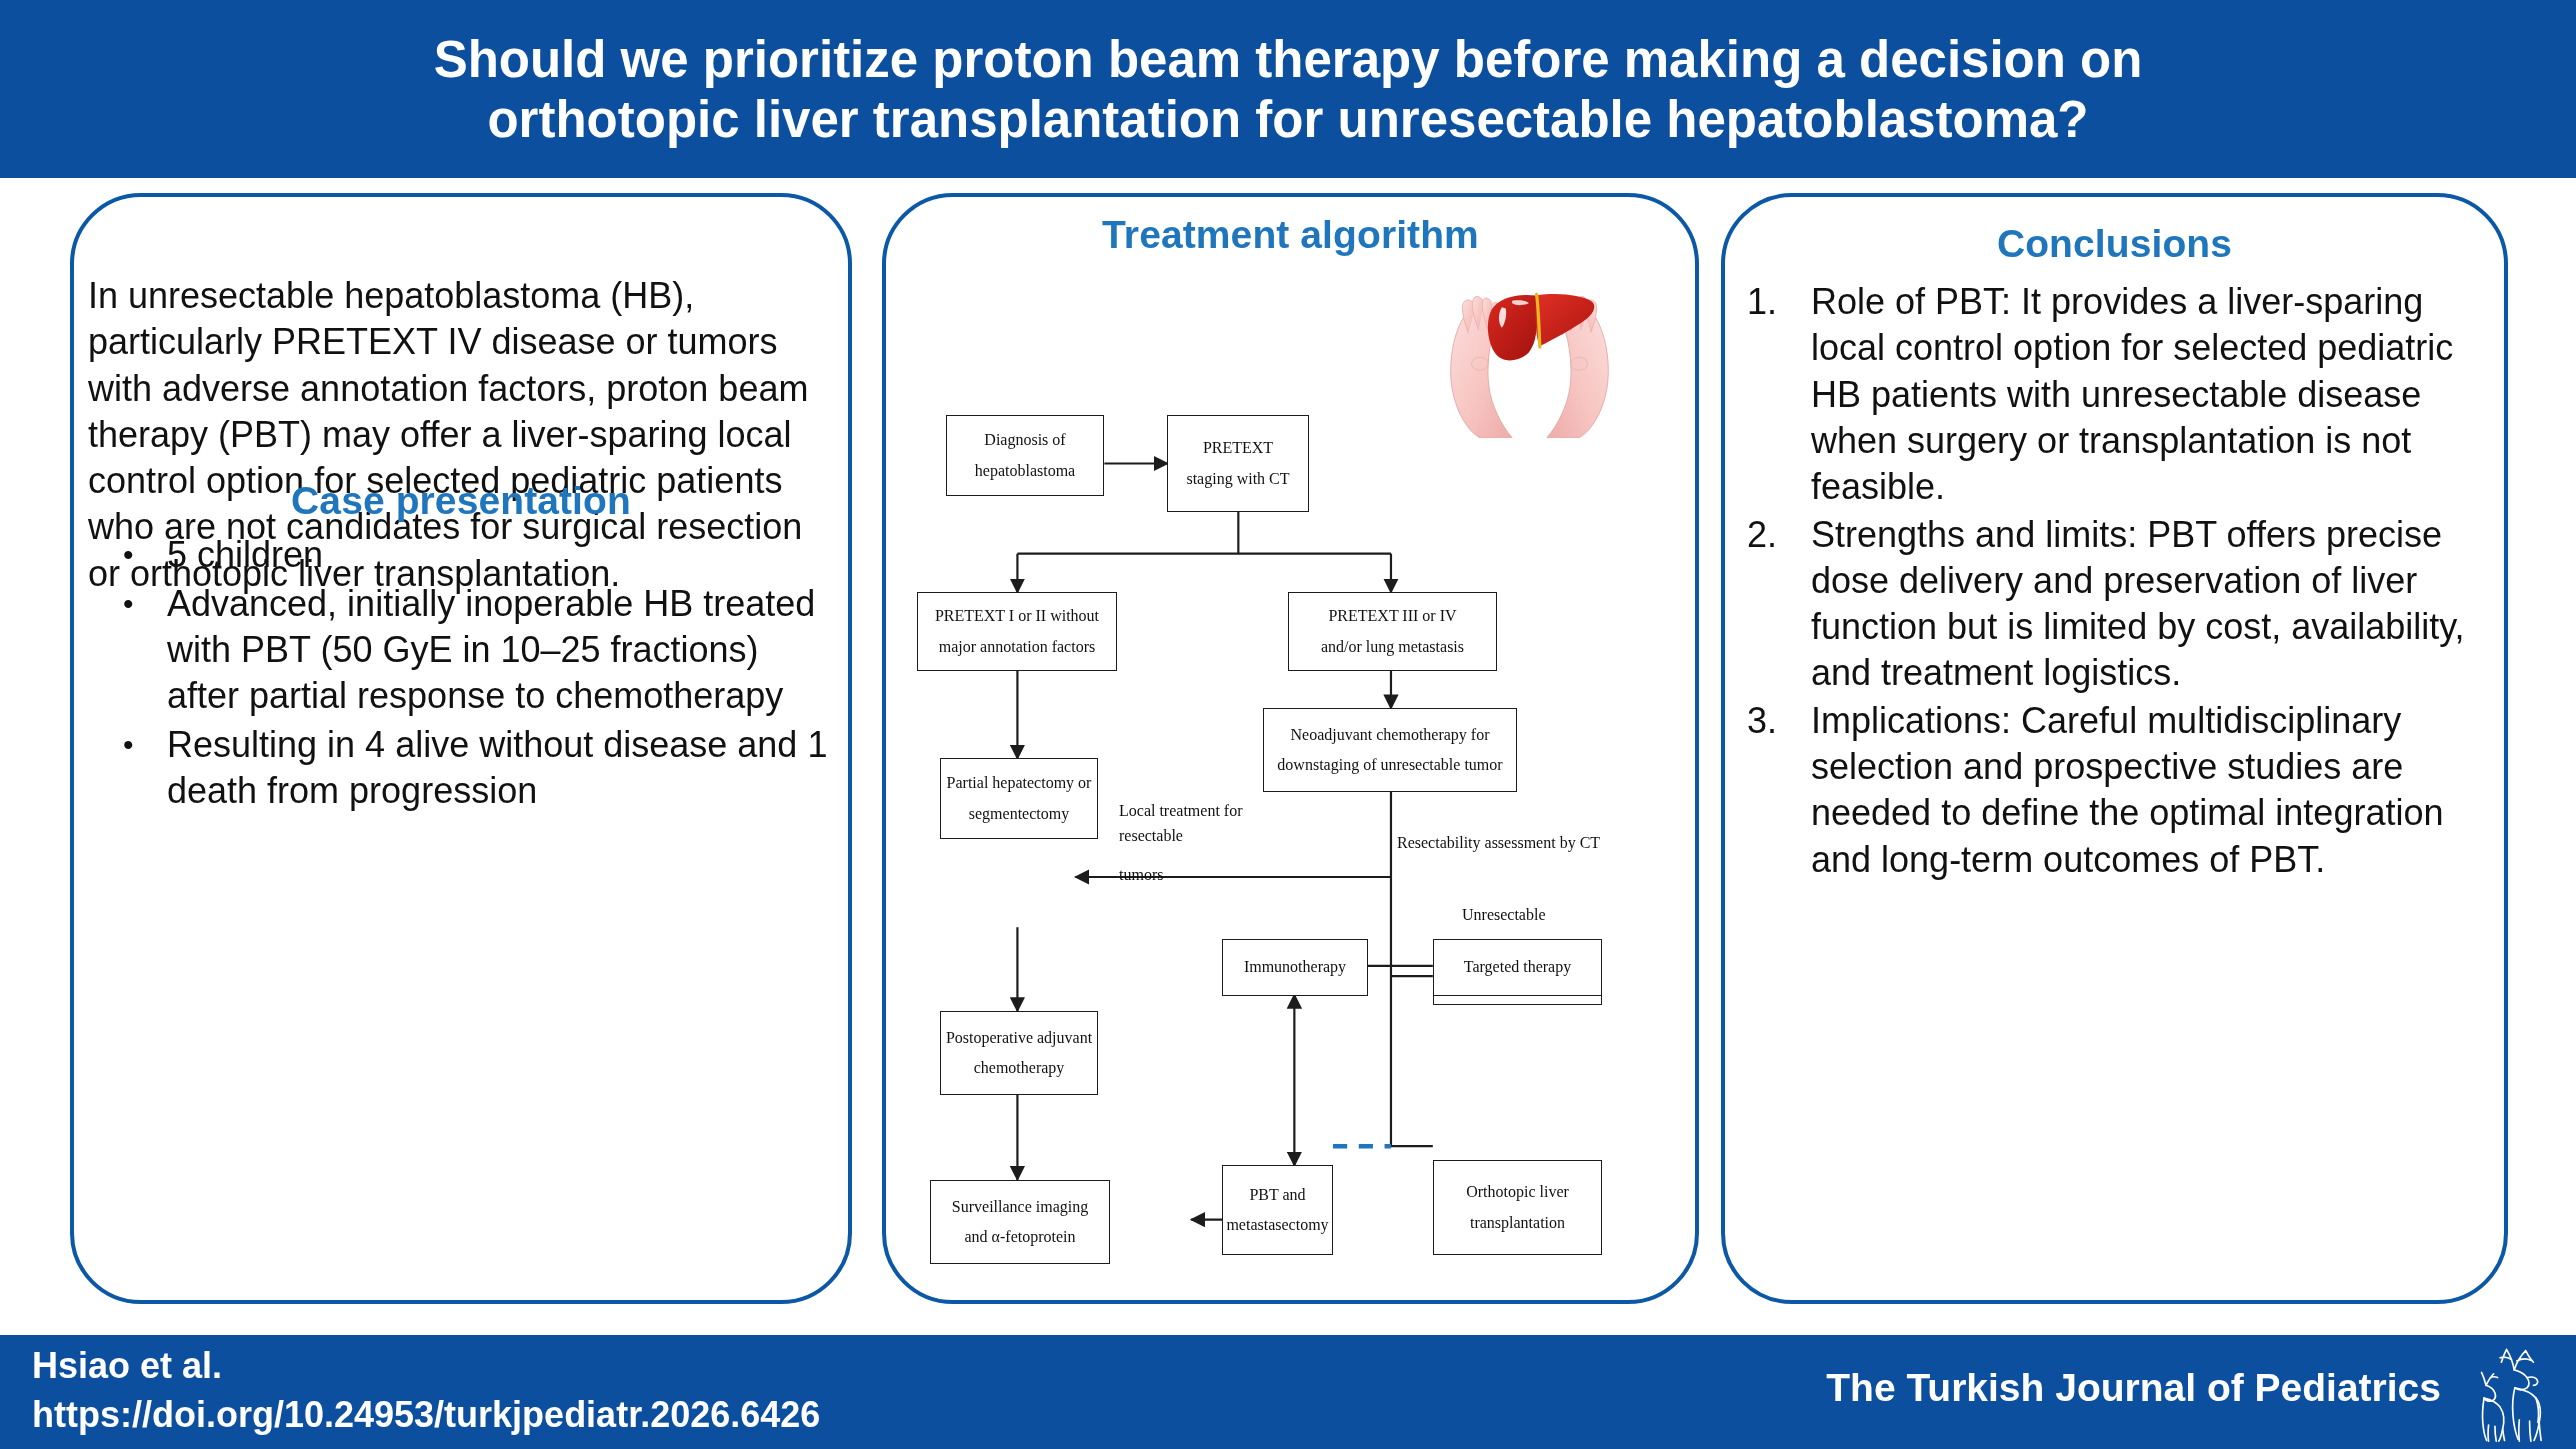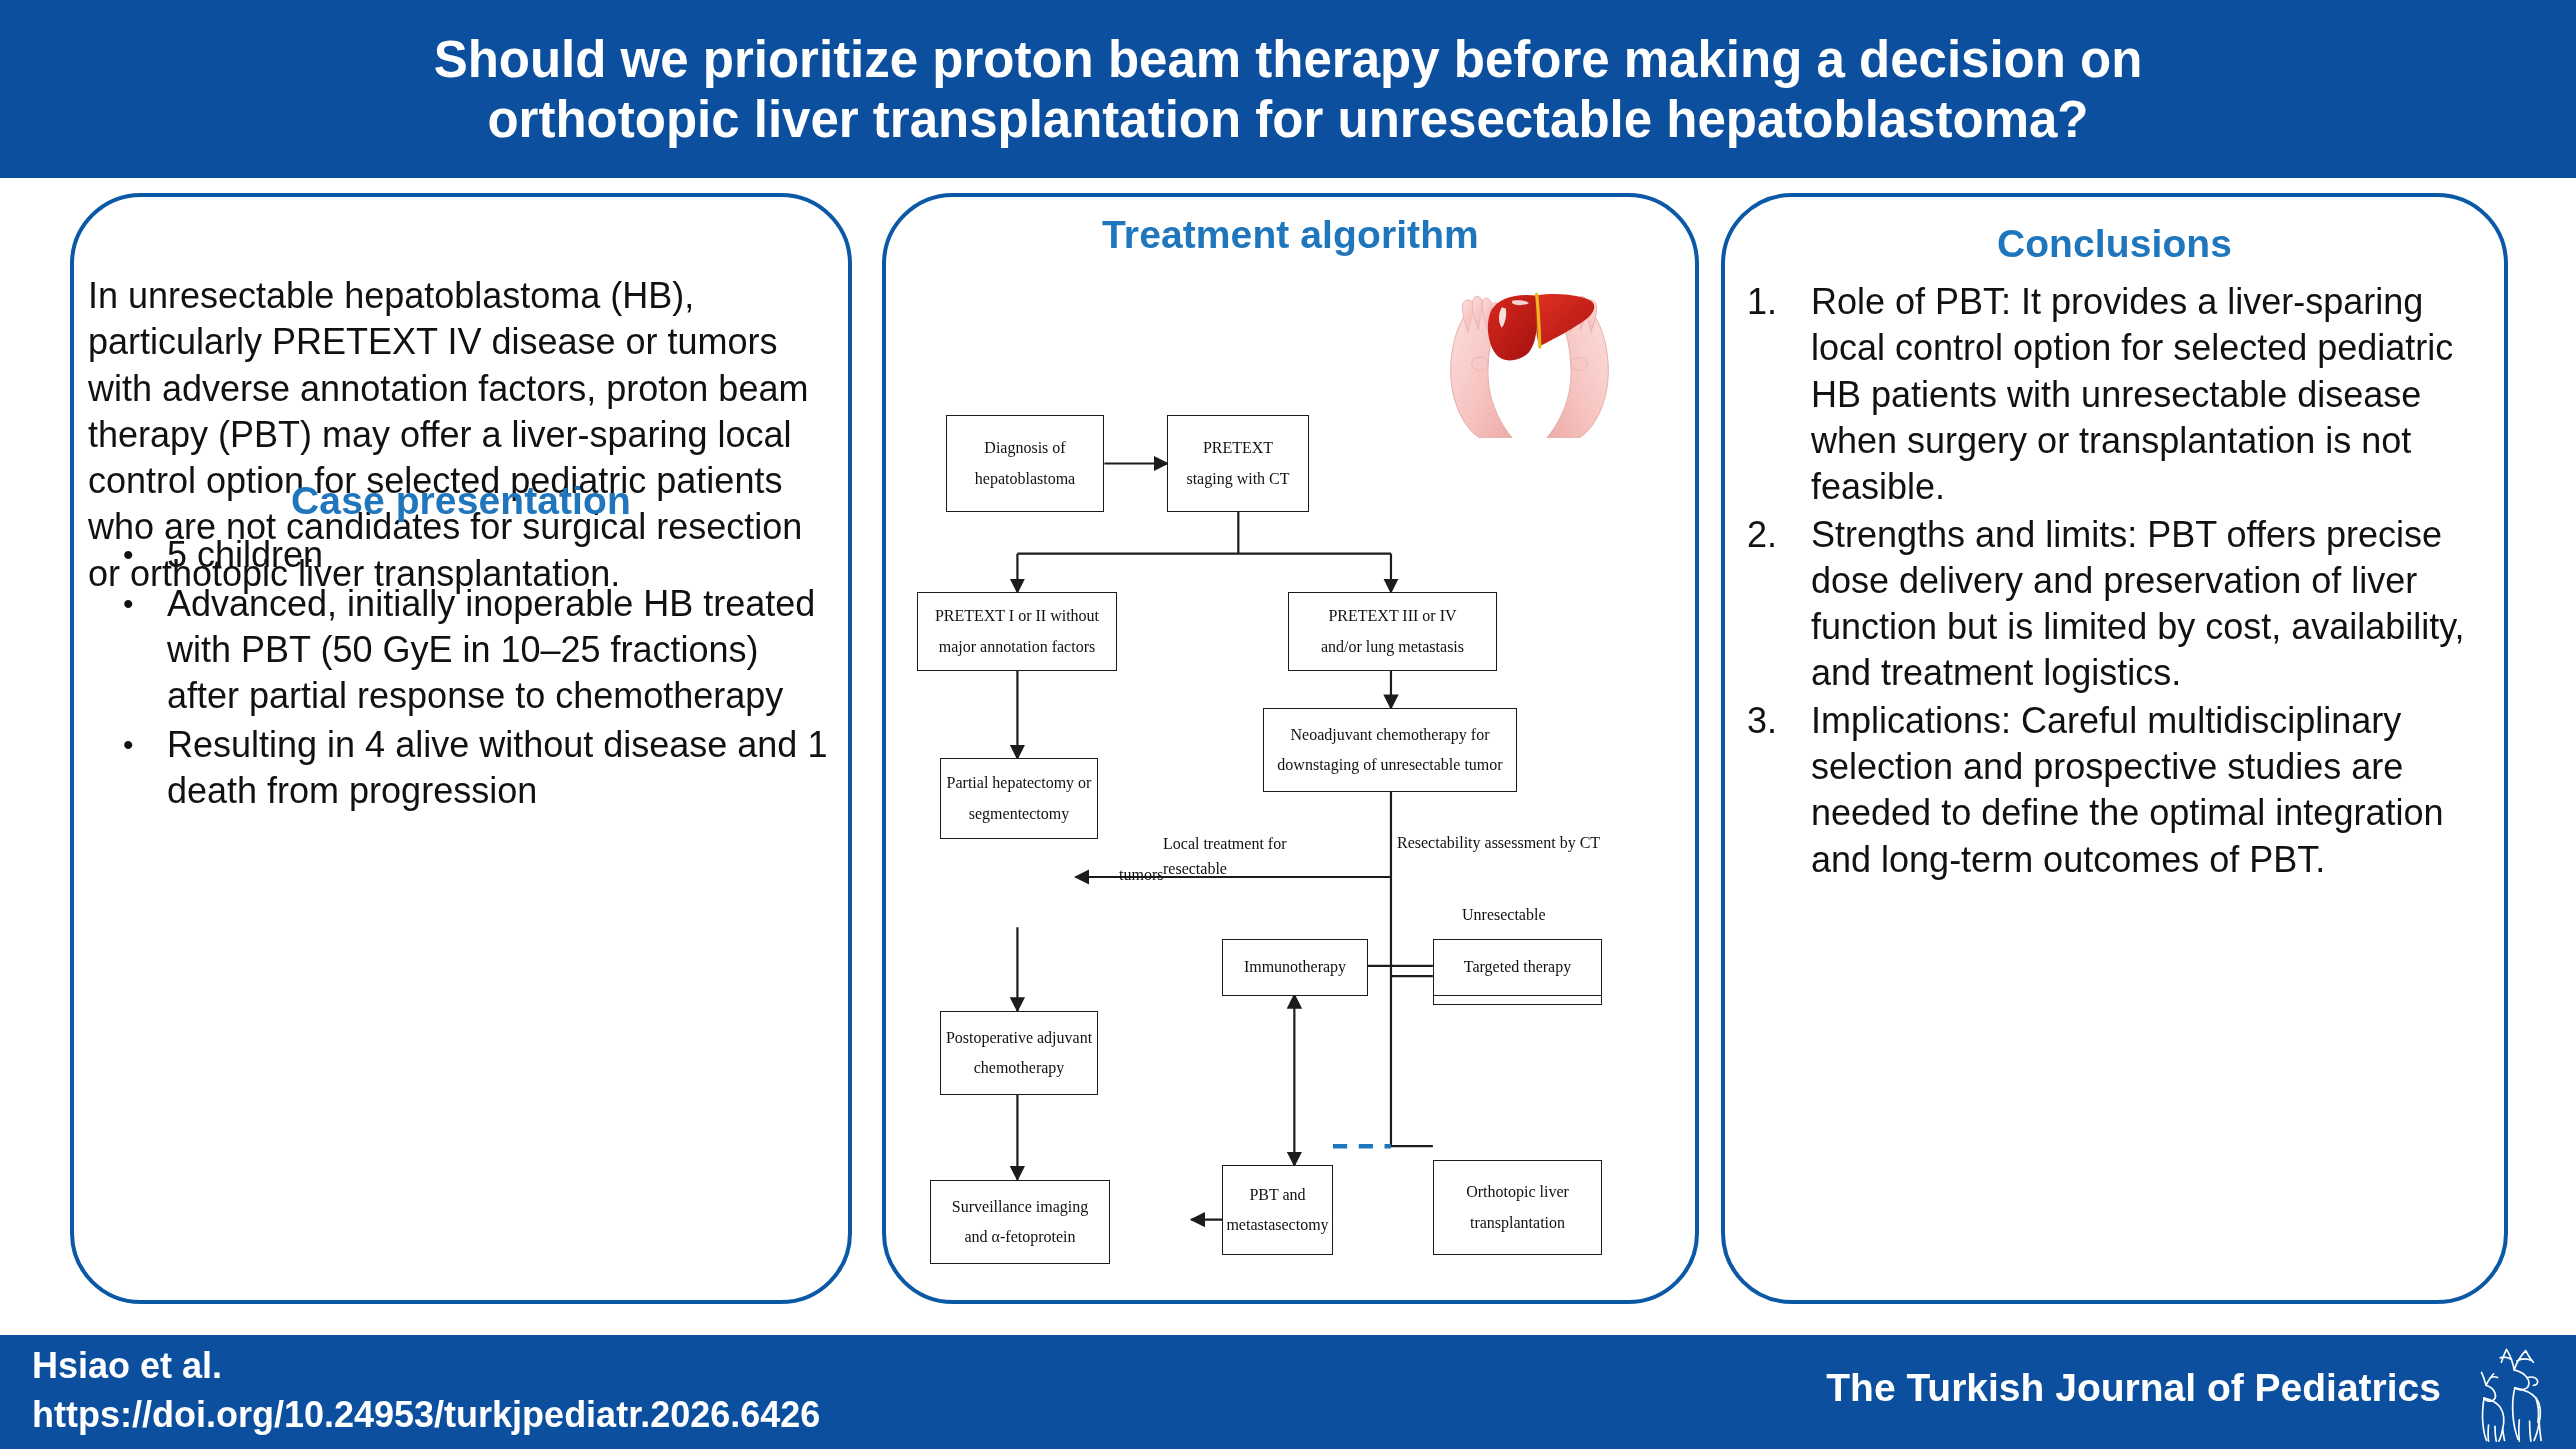--- a/index.html
+++ b/index.html
@@ -172,21 +172,21 @@
       <line x1="210" y1="1400" x2="210" y2="1532" marker-end="url(#ar)"></line>
 
       <line x1="605" y1="1594" x2="480" y2="1594" marker-end="url(#ar)"></line>
 
       <line x1="640" y1="1510" x2="640" y2="1245" marker-end="url(#ar)" marker-start="url(#ar)"></line>
     </g>
 
     <line x1="700" y1="1480" x2="790" y2="1480" stroke="#1f76bc" stroke-width="7" stroke-dasharray="22 18" stroke-linecap="butt"></line>
   </svg>
 
-  <div class="fbox" style="left:64px; top:222px; width:158px;height:97px;text-align:center;">
+  <div class="fbox" style="left:64px; top:222px; width:158px;height:81px;text-align:center;">
     <span style="white-space:pre-line">Diagnosis of
 hepatoblastoma</span>
     </div>
   <div class="fbox" style="left:285px; top:222px; width:142px;height:97px;text-align:center;">
     <span style="white-space:pre-line">PRETEXT
 staging with CT</span>
     </div>
   <div class="fbox" style="left:35px;  top:399px; width:200px;height:79px;">
     <span style="white-space:pre-line">PRETEXT I or II without
 major annotation factors</span>
@@ -222,21 +222,21 @@
     </div>
   <div class="fbox" style="left:340px; top:972px;width:111px;height:90px;">
     <span style="white-space:pre-line">PBT and
 metastasectomy</span>
     </div>
   <div class="fbox" style="left:551px; top:967px;width:169px;height:95px;">
     <span style="white-space:pre-line">Orthotopic liver
 transplantation</span>
     </div>
 
-  <div class="flabel" style="left:237px;top:639px;width:167px;margin-left:44px;">Local treatment for resectable</div>
+  <div class="flabel" style="left:237px;top:606px;width:167px;">Local treatment for resectable</div>
   <div class="flabel" style="left:237px;top:670px;">tumors</div>
   <div class="flabel" style="left:515px;top:638px;width:213px;">Resectability assessment by CT</div>
   <div class="flabel" style="left:580px;top:710px;">Unresectable</div>
 </div>
 
 <div class="panel" id="panel-right">
   <div class="panel-title" style="top:24.5px">Conclusions</div>
   <div id="concl-list">
       <div class="li">
         <span class="num">1.</span>

